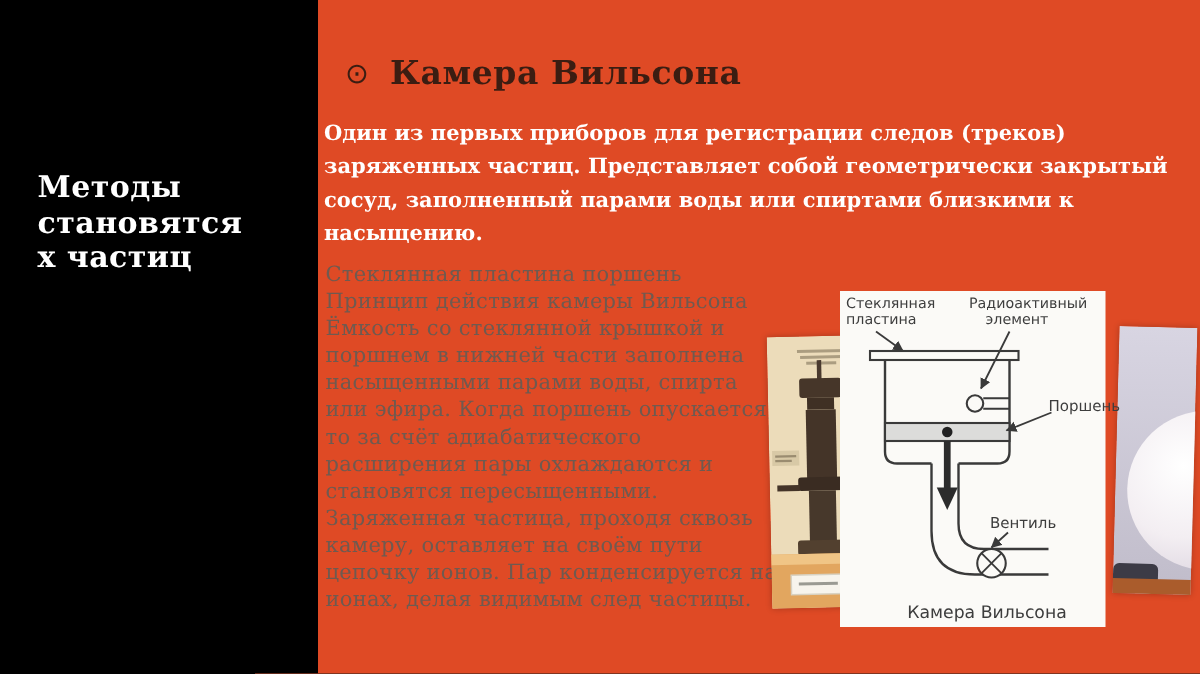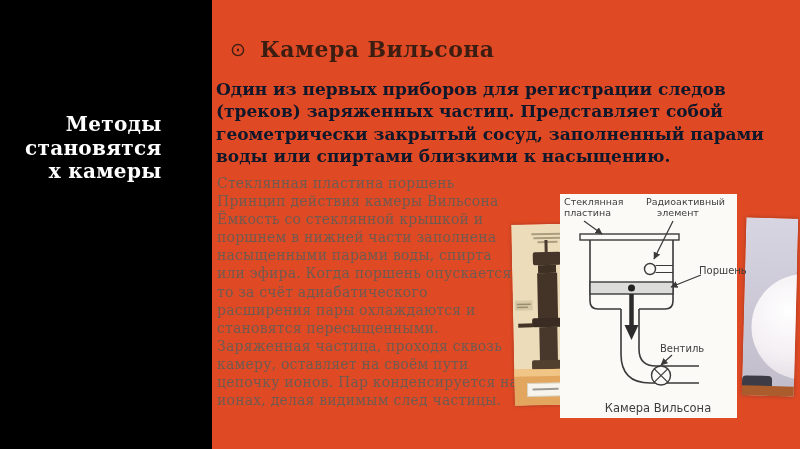--- a/index.html
+++ b/index.html
@@ -1,28 +1,28 @@
 <!DOCTYPE html>
 <html><head>
 <meta charset="utf-8">
 <style>
   html,body{margin:0;padding:0;background:#222;}
   .slide{position:relative;width:800px;height:449px;overflow:hidden;
          font-family:"DejaVu Serif",serif;background:#df4a25;}
   
   .sidebar{position:absolute;left:0;top:0;width:212px;height:449px;background:#000;}
   .sidebar-title{position:absolute;left:25px;top:113px;color:#fff;font-weight:bold;
-                 font-size:20px;line-height:23.5px;letter-spacing:.3px;text-align:right;}
+                 font-size:20px;line-height:23.5px;letter-spacing:.3px;}
   
   .content{position:absolute;left:212px;top:0;width:588px;height:449px;background:#df4a25;}
   .title-row{position:absolute;left:18px;top:36px;display:flex;align-items:center;color:#3b1d12;}
   .bullet{font-family:"DejaVu Sans",sans-serif;font-size:19px;line-height:1;margin-right:14px;}
   .slide-title{font-size:22px;font-weight:bold;letter-spacing:.4px;}
   .intro{position:absolute;left:4px;top:78px;width:578px;margin:0;
-         font-size:17px;font-weight:bold;line-height:22.4px;color:#0f172a;}
+         font-size:14px;font-weight:bold;line-height:22.4px;color:#ffffff;}
   .detail{position:absolute;left:5px;top:174px;width:302px;margin:0;
           font-size:14px;line-height:18.1px;letter-spacing:.2px;color:#6f5a50;}
   
   .photo-left{position:absolute;left:301px;top:224px;width:74px;height:181px;
               transform:rotate(-1.2deg);z-index:1;box-shadow:0 0 4px rgba(0,0,0,.25);}
   .photo-right{position:absolute;left:532px;top:218px;width:52px;height:178px;
                transform:rotate(1.5deg);z-index:1;box-shadow:0 0 4px rgba(0,0,0,.25);}
   
   .diagram{position:absolute;left:348px;top:194px;z-index:2;overflow:visible;}
   .dg-label{font-family:"DejaVu Sans",sans-serif;font-size:9.5px;fill:#3d3d3d;}
@@ -33,21 +33,21 @@
 </style>
 </head>
 <body>
 
 <div class="slide">
 
   <div class="sidebar">
     <div class="sidebar-title">
       <div>Методы</div>
       <div>становятся</div>
-      <div>х камеры</div>
+      <div>х частиц</div>
     </div>
   </div>
 
   <div class="content">
 
     <div class="title-row">
       <span class="bullet">⊙</span>
       <span class="slide-title">Камера Вильсона</span>
     </div>
 

